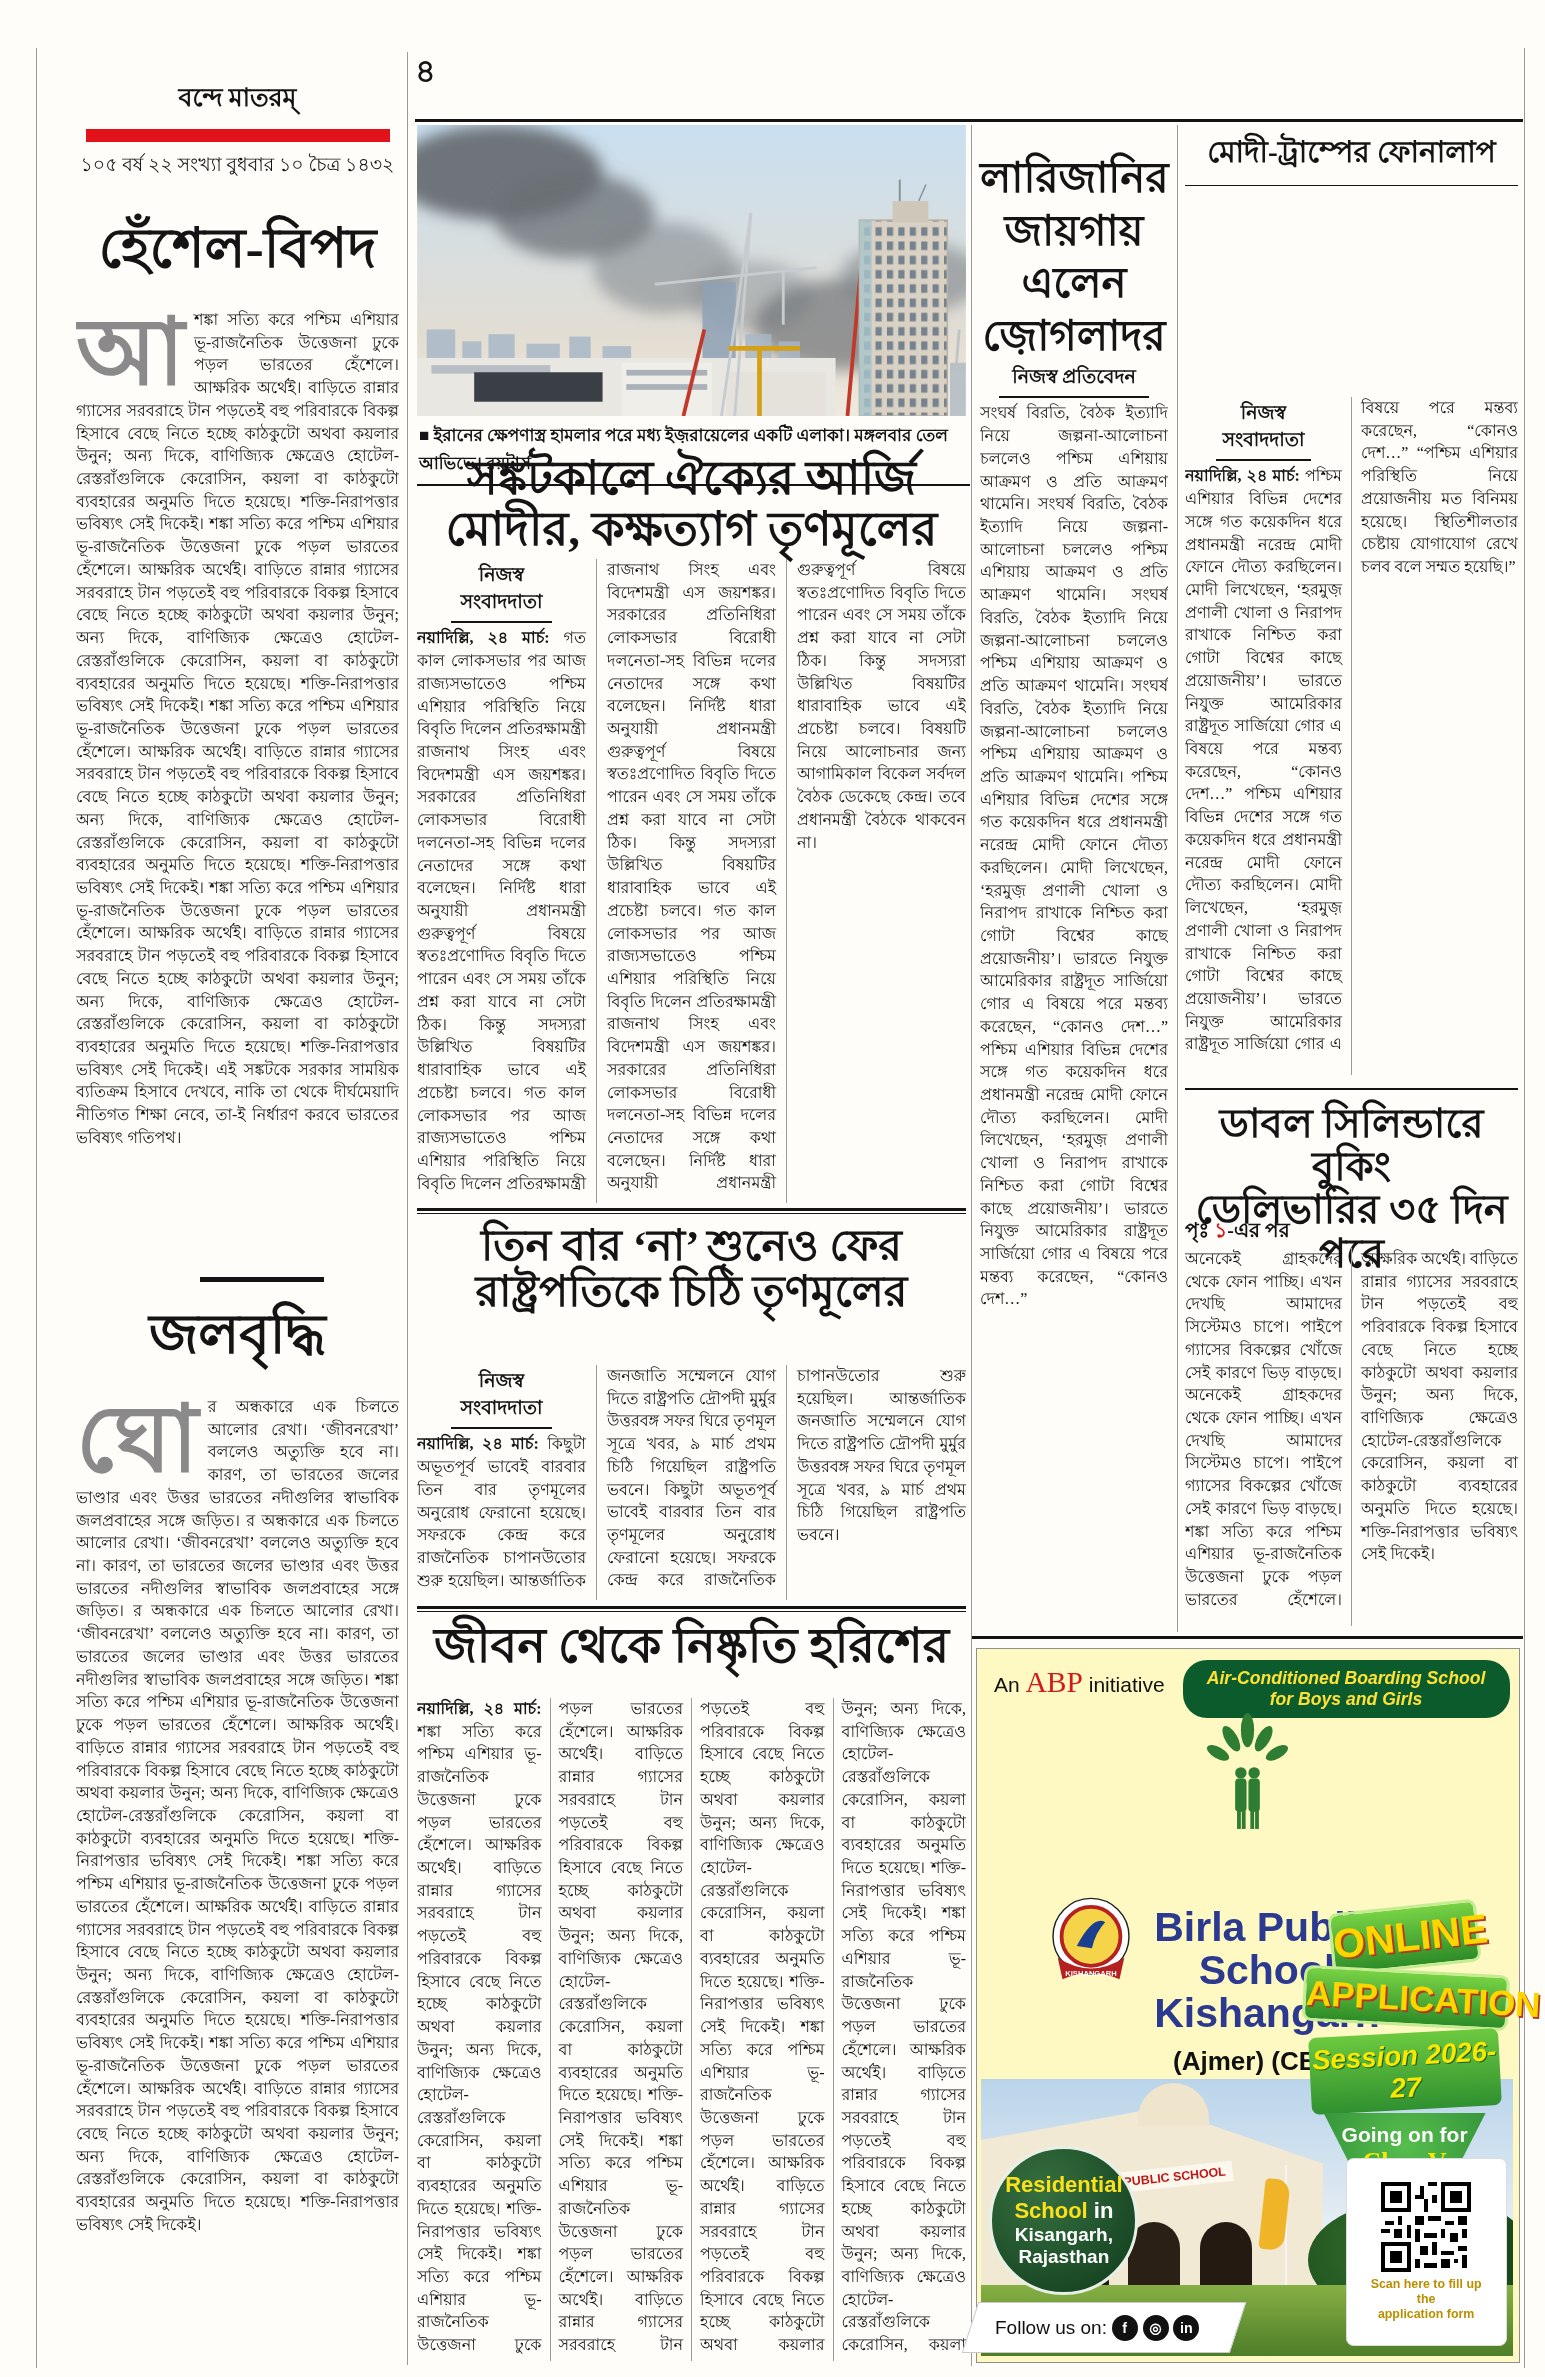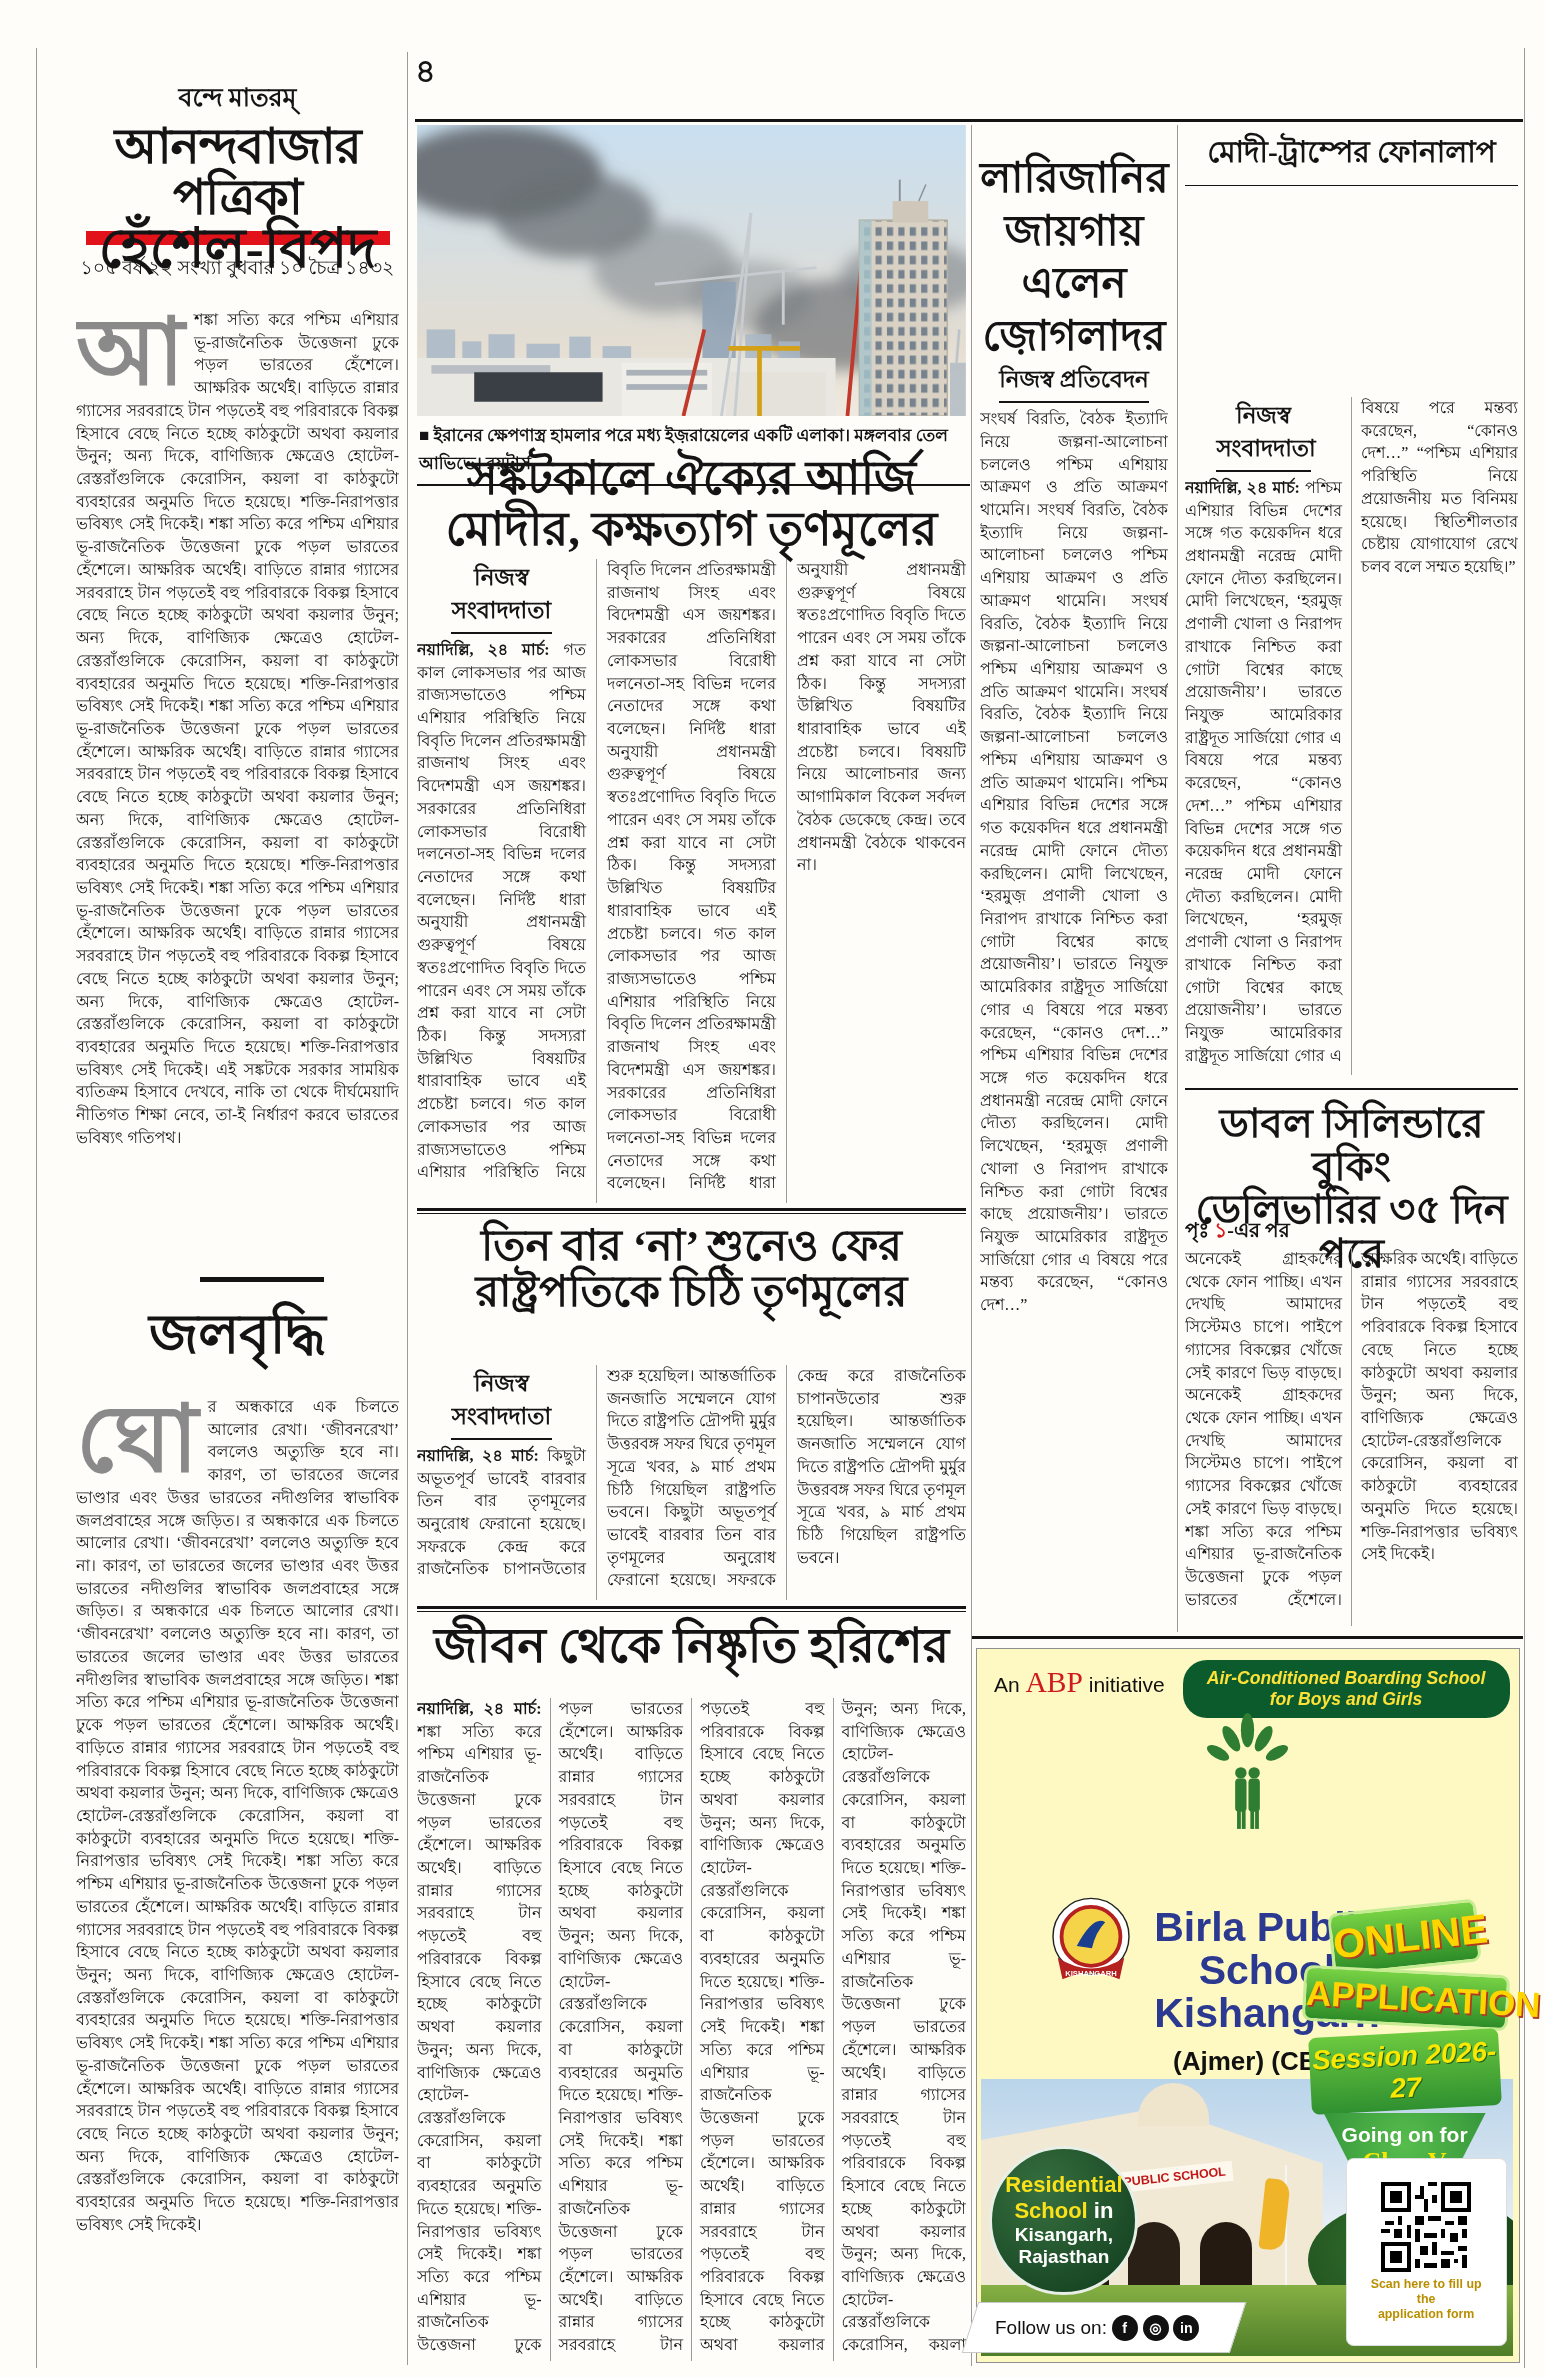--- a/index.html
+++ b/index.html
@@ -14,21 +14,21 @@
   .mast-title{font-size:49px;font-weight:bold;text-align:center;letter-spacing:-1px;line-height:1.05;}
   .mast-bar{height:13.3px;margin:7.6px 9.5px 8.6px 9.5px;}
   .issue{font-size:19px;text-align:center;}
   .pageno{font-size:32px;font-weight:bold;}
   
   .section-strip{display:flex;align-items:center;gap:12.4px;justify-content:center;}
   .section-bar{height:18px;}
   .section-title{font-size:72px;font-weight:bold;line-height:1;}
   
   .hl{font-weight:bold;line-height:1.08;text-align:center;}
-  .byline{font-weight:bold;font-size:23px;text-align:center;margin:2.9px auto 4.8px auto;
+  .byline{font-weight:bold;font-size:19px;text-align:center;margin:2.9px auto 4.8px auto;
           border-bottom:2.9px double #141414;display:block;width:60%;padding-bottom:4.8px;}
   .body-text{font-size:16px;line-height:1.42;text-align:justify;overflow:hidden;column-fill:auto;}
   .dateline{font-weight:bold;}
   .dropcap{float:left;font-size:93px;line-height:.8;font-weight:bold;color:#8a8a8a;margin:6.7px 9.5px 0 0;}
   .cont-kicker{font-weight:bold;font-size:20px;}
   .cont-kicker .red{color:#d21a1c;}
   
   .caption{font-size:17px;font-weight:bold;padding:4.8px 1.9px 6.7px 1.9px;border-bottom:2.9px solid #141414;}
   
   .ad{position:absolute;background:#fef9c3;border:1.4px solid #8f8f8f;font-family:"Liberation Sans",sans-serif;}
@@ -59,21 +59,20 @@
 
   <div class="vrule" style="left:36px;top:48px;height:2320px;"></div>
   <div class="vrule" style="left:1524px;top:48px;height:2320px;"></div>
   <div class="vrule" style="left:407px;top:52px;height:2313px;"></div>
   <div class="vrule" style="left:971px;top:125px;height:2241px;"></div>
   <div class="vrule" style="left:1177px;top:125px;height:1507px;"></div>
   <div class="hrule" style="left:415px;top:119px;width:1108px;height:3.3px;"></div>
 
   <div class="abs" style="left:76px;top:78px;width:323px;">
     <div class="motto">বন্দে মাতরম্</div>
-    <div class="mast-title">আনন্দবাজার পত্রিকা</div>
     <div class="mast-bar" style="background:#e2121b;"></div>
     <div class="issue">১০৫ বর্ষ ২২ সংখ্যা বুধবার ১০ চৈত্র ১৪৩২</div>
   </div>
 
   <div class="abs pageno" style="left:415px;top:46px;">৪</div>
 
   <div class="abs hl" style="left:76px;top:219px;width:323px;font-size:55px;">হেঁশেল-বিপদ</div>
   <div class="abs body-text" style="left:76px;top:309px;width:323px;height:939px;">
     <span class="dropcap">আ</span><span>শঙ্কা সত্যি করে পশ্চিম এশিয়ার ভূ-রাজনৈতিক উত্তেজনা ঢুকে পড়ল ভারতের হেঁশেলে। আক্ষরিক অর্থেই। বাড়িতে রান্নার গ্যাসের সরবরাহে টান পড়তেই বহু পরিবারকে বিকল্প হিসাবে বেছে নিতে হচ্ছে কাঠকুটো অথবা কয়লার উনুন; অন্য দিকে, বাণিজ্যিক ক্ষেত্রেও হোটেল-রেস্তরাঁগুলিকে কেরোসিন, কয়লা বা কাঠকুটো ব্যবহারের অনুমতি দিতে হয়েছে। শক্তি-নিরাপত্তার ভবিষ্যৎ সেই দিকেই। শঙ্কা সত্যি করে পশ্চিম এশিয়ার ভূ-রাজনৈতিক উত্তেজনা ঢুকে পড়ল ভারতের হেঁশেলে। আক্ষরিক অর্থেই। বাড়িতে রান্নার গ্যাসের সরবরাহে টান পড়তেই বহু পরিবারকে বিকল্প হিসাবে বেছে নিতে হচ্ছে কাঠকুটো অথবা কয়লার উনুন; অন্য দিকে, বাণিজ্যিক ক্ষেত্রেও হোটেল-রেস্তরাঁগুলিকে কেরোসিন, কয়লা বা কাঠকুটো ব্যবহারের অনুমতি দিতে হয়েছে। শক্তি-নিরাপত্তার ভবিষ্যৎ সেই দিকেই। শঙ্কা সত্যি করে পশ্চিম এশিয়ার ভূ-রাজনৈতিক উত্তেজনা ঢুকে পড়ল ভারতের হেঁশেলে। আক্ষরিক অর্থেই। বাড়িতে রান্নার গ্যাসের সরবরাহে টান পড়তেই বহু পরিবারকে বিকল্প হিসাবে বেছে নিতে হচ্ছে কাঠকুটো অথবা কয়লার উনুন; অন্য দিকে, বাণিজ্যিক ক্ষেত্রেও হোটেল-রেস্তরাঁগুলিকে কেরোসিন, কয়লা বা কাঠকুটো ব্যবহারের অনুমতি দিতে হয়েছে। শক্তি-নিরাপত্তার ভবিষ্যৎ সেই দিকেই। শঙ্কা সত্যি করে পশ্চিম এশিয়ার ভূ-রাজনৈতিক উত্তেজনা ঢুকে পড়ল ভারতের হেঁশেলে। আক্ষরিক অর্থেই। বাড়িতে রান্নার গ্যাসের সরবরাহে টান পড়তেই বহু পরিবারকে বিকল্প হিসাবে বেছে নিতে হচ্ছে কাঠকুটো অথবা কয়লার উনুন; অন্য দিকে, বাণিজ্যিক ক্ষেত্রেও হোটেল-রেস্তরাঁগুলিকে কেরোসিন, কয়লা বা কাঠকুটো ব্যবহারের অনুমতি দিতে হয়েছে। শক্তি-নিরাপত্তার ভবিষ্যৎ সেই দিকেই। </span>
     <span>এই সঙ্কটকে সরকার সাময়িক ব্যতিক্রম হিসাবে দেখবে, নাকি তা থেকে দীর্ঘমেয়াদি নীতিগত শিক্ষা নেবে, তা-ই নির্ধারণ করবে ভারতের ভবিষ্যৎ গতিপথ।</span>

